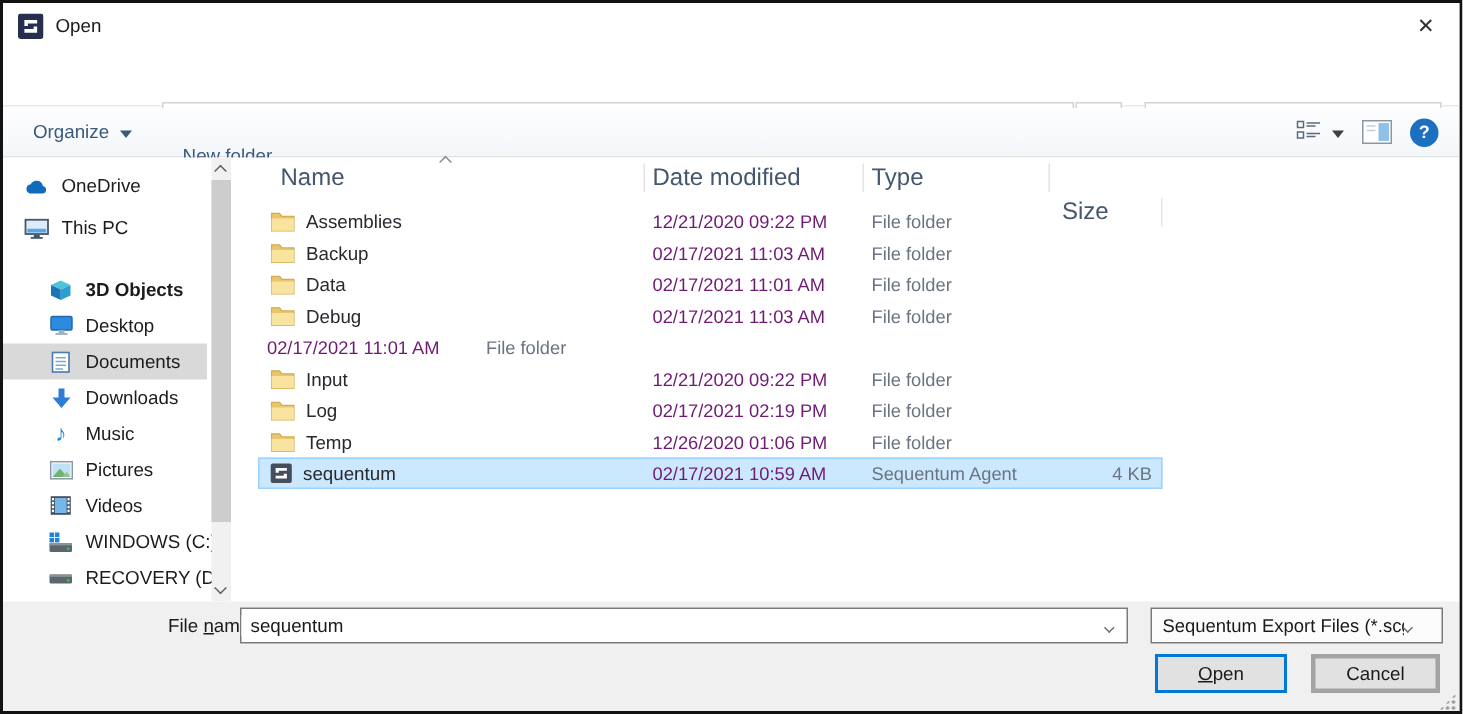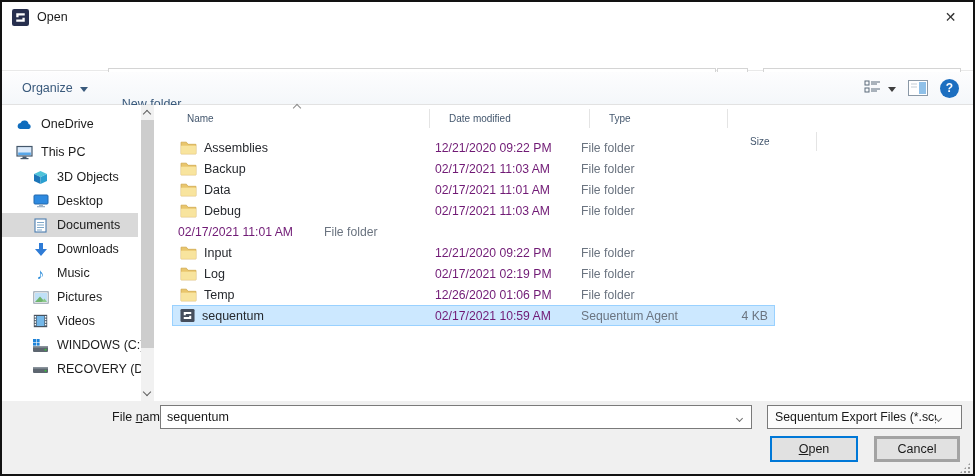--- a/index.html
+++ b/index.html
@@ -51,21 +51,21 @@
   .side-item .ic { width:17px; height:17px; flex:none; display:flex; align-items:center; justify-content:center; }
   .note-glyph { color:#1f86d8; font-size:15px; }
   .sb-scroll { position:absolute; left:139px; top:0; width:13px; height:100%; background:#f1f1f1; }
   .sb-thumb { position:absolute; left:0; top:15px; width:13px; height:228px; background:#cdcdcd; }
   .sb-arrow { position:absolute; left:3px; width:6px; height:6px; border-right:1.4px solid #606060; border-bottom:1.4px solid #606060; }
   .sb-up { top:6px; transform:rotate(-135deg); }
   .sb-down { bottom:6px; transform:rotate(45deg); }
 
   
   .filelist { position:absolute; left:170px; top:0; right:5px; height:100%; }
-  .lheader { display:flex; height:27px; align-items:center; color:#44576e; font-size:10px; position:relative;gap:14px; }
+  .lheader { display:flex; height:27px; align-items:center; color:#44576e; font-size:16px; position:relative; }
   .lheader .hc { height:19px; display:flex; align-items:center; border-right:1px solid #e4e4e4; }
   .hc-name { width:258px; padding-left:15px; }
   .hc-date { width:146px; padding-left:5px; }
   .hc-type { width:124px; padding-left:5px; }
   .hc-size { width:75px; padding-left:8px;margin-top:46px; }
   .sort-caret { position:absolute; left:122px; top:0px; width:6px; height:6px; border-left:1.4px solid #8a8a8a; border-top:1.4px solid #8a8a8a; transform:rotate(45deg); }
   .rows { margin-top:5px; }
   .frow { display:flex; height:21px; align-items:center; width:603px; border:1px solid transparent; }
   .frow.selected { background:#cce8ff; border-color:#99d1ff; }
   .c-name { width:257px; display:flex; align-items:center; gap:7px; padding-left:7px; color:#26292e; font-size:12.5px; }
@@ -184,21 +184,21 @@
         <span class="ic">
           <svg width="17" height="15" viewBox="0 0 17 15">
             <rect x="1" y="1.5" width="15" height="9.5" fill="#dceafa" stroke="#44576b" stroke-width="1.2"></rect>
             <rect x="2.2" y="7.5" width="12.6" height="2.5" fill="#57a6e8"></rect>
             <rect x="6.5" y="11.5" width="4" height="1.5" fill="#44576b"></rect>
             <rect x="4.5" y="13" width="8" height="1.2" fill="#44576b"></rect>
           </svg>
         </span>
         <span>This PC</span>
       </div>
-      <div class="side-item child" style="margin-top:1px;">
+      <div class="side-item child" style="margin-top:17px;font-weight:bold;">
         <span class="ic">
           <svg width="15" height="15" viewBox="0 0 15 15">
             <polygon points="7.5,1 14,4 7.5,7 1,4" fill="#4fc3d9"></polygon>
             <polygon points="1,4 7.5,7 7.5,14 1,11" fill="#1b75b8"></polygon>
             <polygon points="14,4 7.5,7 7.5,14 14,11" fill="#2a9fd0"></polygon>
           </svg>
         </span>
         <span>3D Objects</span>
       </div>
       <div class="side-item child">

